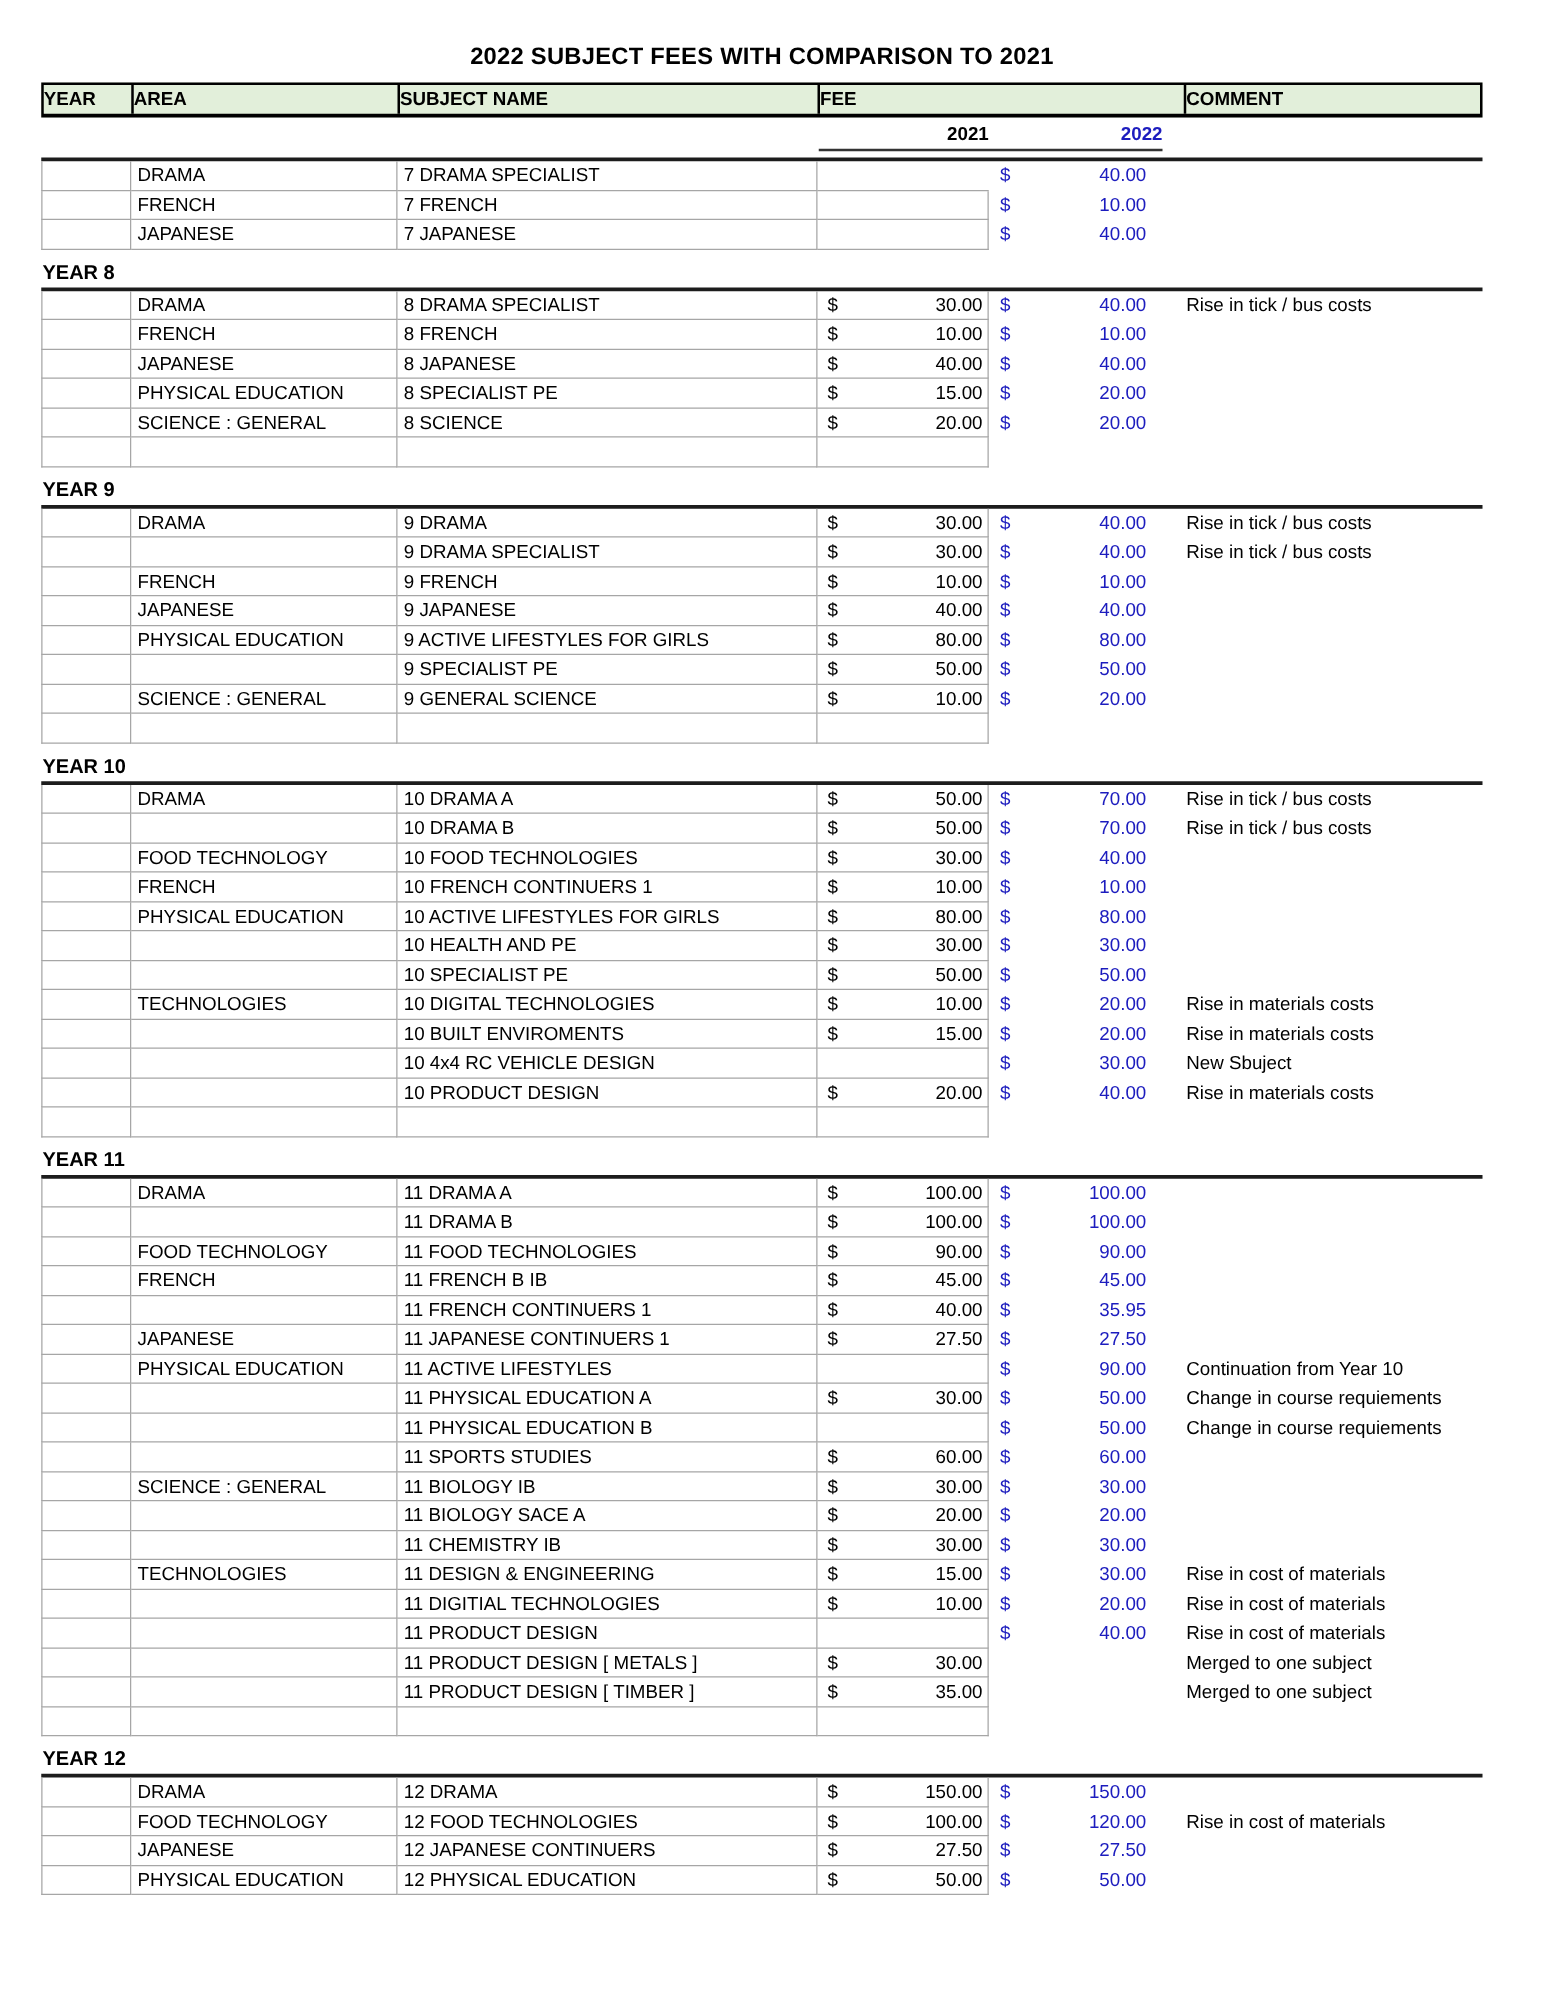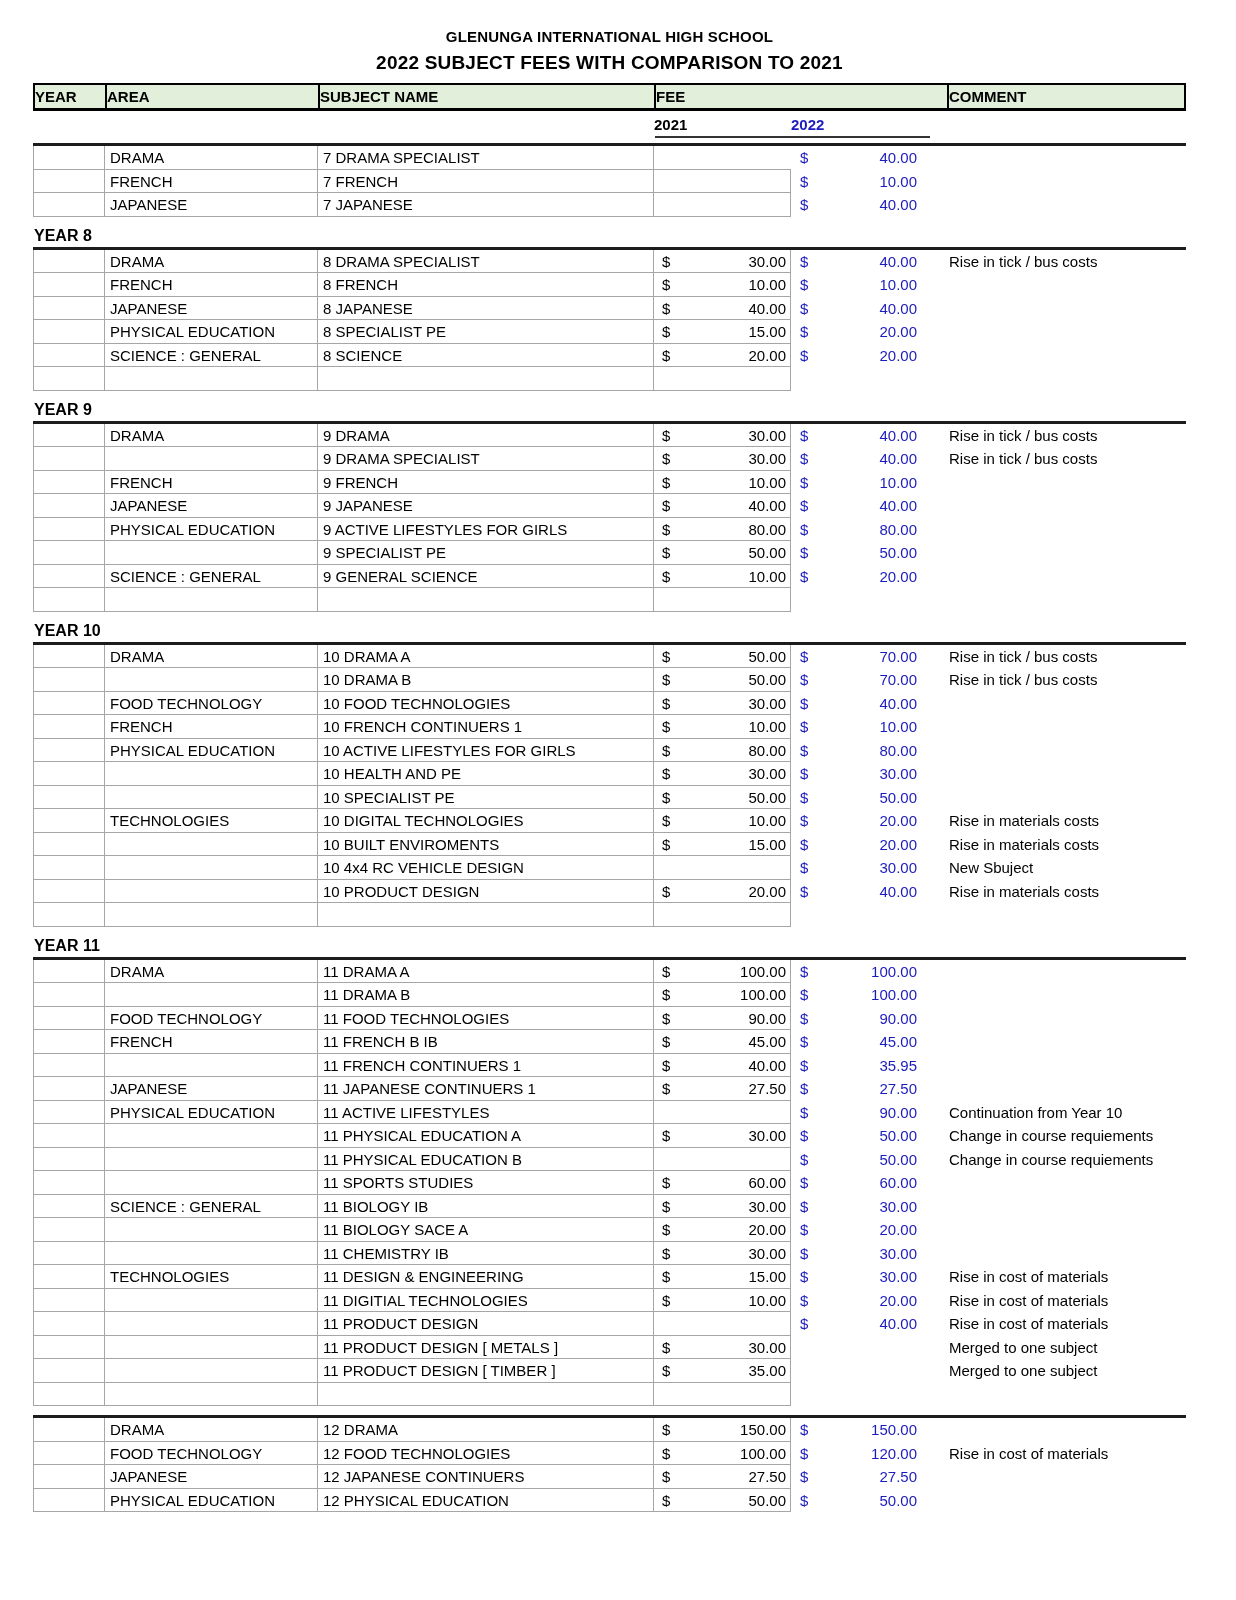--- a/index.html
+++ b/index.html
@@ -30,21 +30,21 @@
     border-right:2px solid #000;
   }
   .th:last-child { border-right:none; }
 
   
   .subhead {
     display:grid;
     grid-template-columns:72px 213px 336px 137px 139px 1fr;
     padding-top:4px;
   }
-  .subhead .yr { font-size:15px; font-weight:bold; text-align:left; height:20px; line-height:20px; }
+  .subhead .yr { font-size:15px; font-weight:bold; text-align:right; height:20px; line-height:20px; }
   .subhead .yr.y22 { color:var(--blue, #1c1cbe); }
   .fee-underline { height:2px; background:#333; width:275px; margin-left:622px; margin-top:1px; }
 
   
   .year-section { margin-top:9px; }
   .year-section:first-child { margin-top:5px; }
   .year-label { font-size:16px; font-weight:bold; line-height:19px; padding-left:1px; margin-bottom:2px; }
   .section-line { height:3px; background:#1c1c1c; width:100%; }
 
   .row {
@@ -61,21 +61,20 @@
   .c-fee22   { display:flex; justify-content:space-between; padding:0 13px 0 9px;
                color:var(--blue,#1c1cbe); }
   .c-comment { padding-left:19px; }
 </style>
 </head>
 <body>
 
 <div class="page">
   <div class="content">
 
-    <div class="title">GLENUNGA INTERNATIONAL HIGH SCHOOL</div>
     <div class="subtitle">2022 SUBJECT FEES WITH COMPARISON TO 2021</div>
 
     <div class="thead">
       <div class="th">YEAR</div>
       <div class="th">AREA</div>
       <div class="th">SUBJECT NAME</div>
       <div class="th">FEE</div>
       <div class="th">COMMENT</div>
     </div>
 
@@ -833,20 +832,21 @@
     <div class="cell c-fee22">
       <span class="cur"></span>
       <span class="amt"></span>
     </div>
     <div class="cell c-comment"></div>
   </div>
 </div>
   </section>
 
   <section class="year-section">
+    <div class="year-label">YEAR 12</div>
     <div class="section-line"></div>
     <div class="rows">
   <div class="row">
     <div class="cell c-year"></div>
     <div class="cell c-area">DRAMA</div>
     <div class="cell c-subject">12 DRAMA</div>
     <div class="cell c-fee21">
       <span class="cur">$</span>
       <span class="amt">150.00</span>
     </div>

